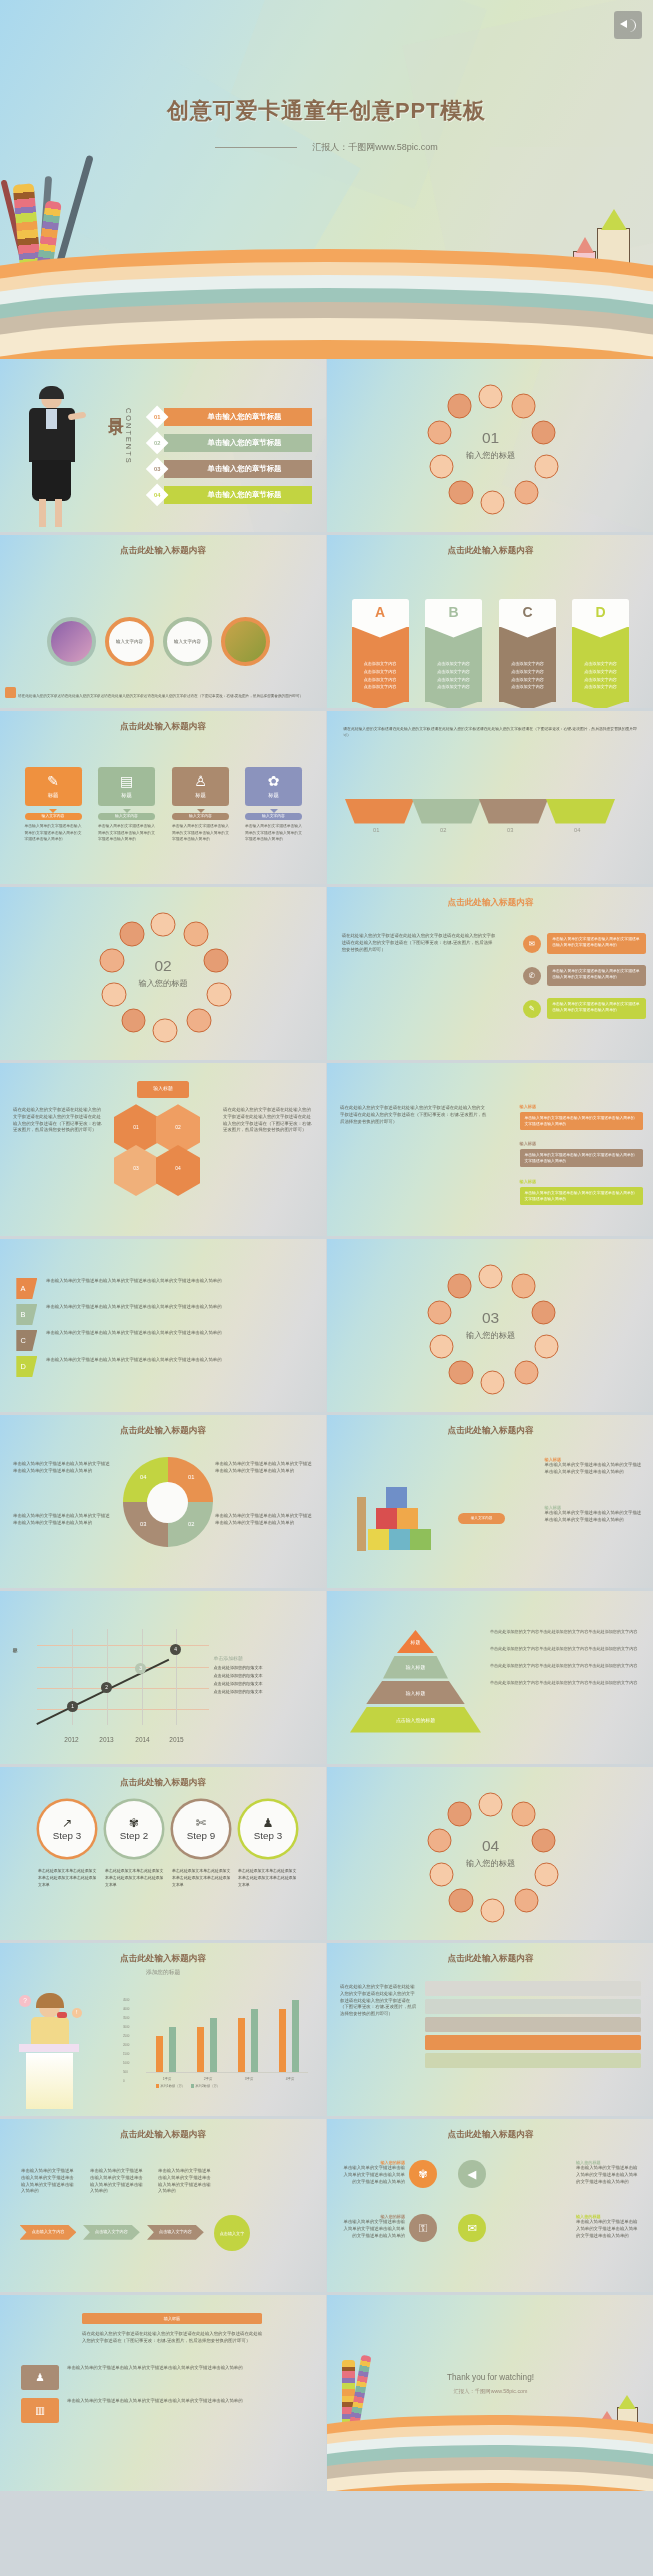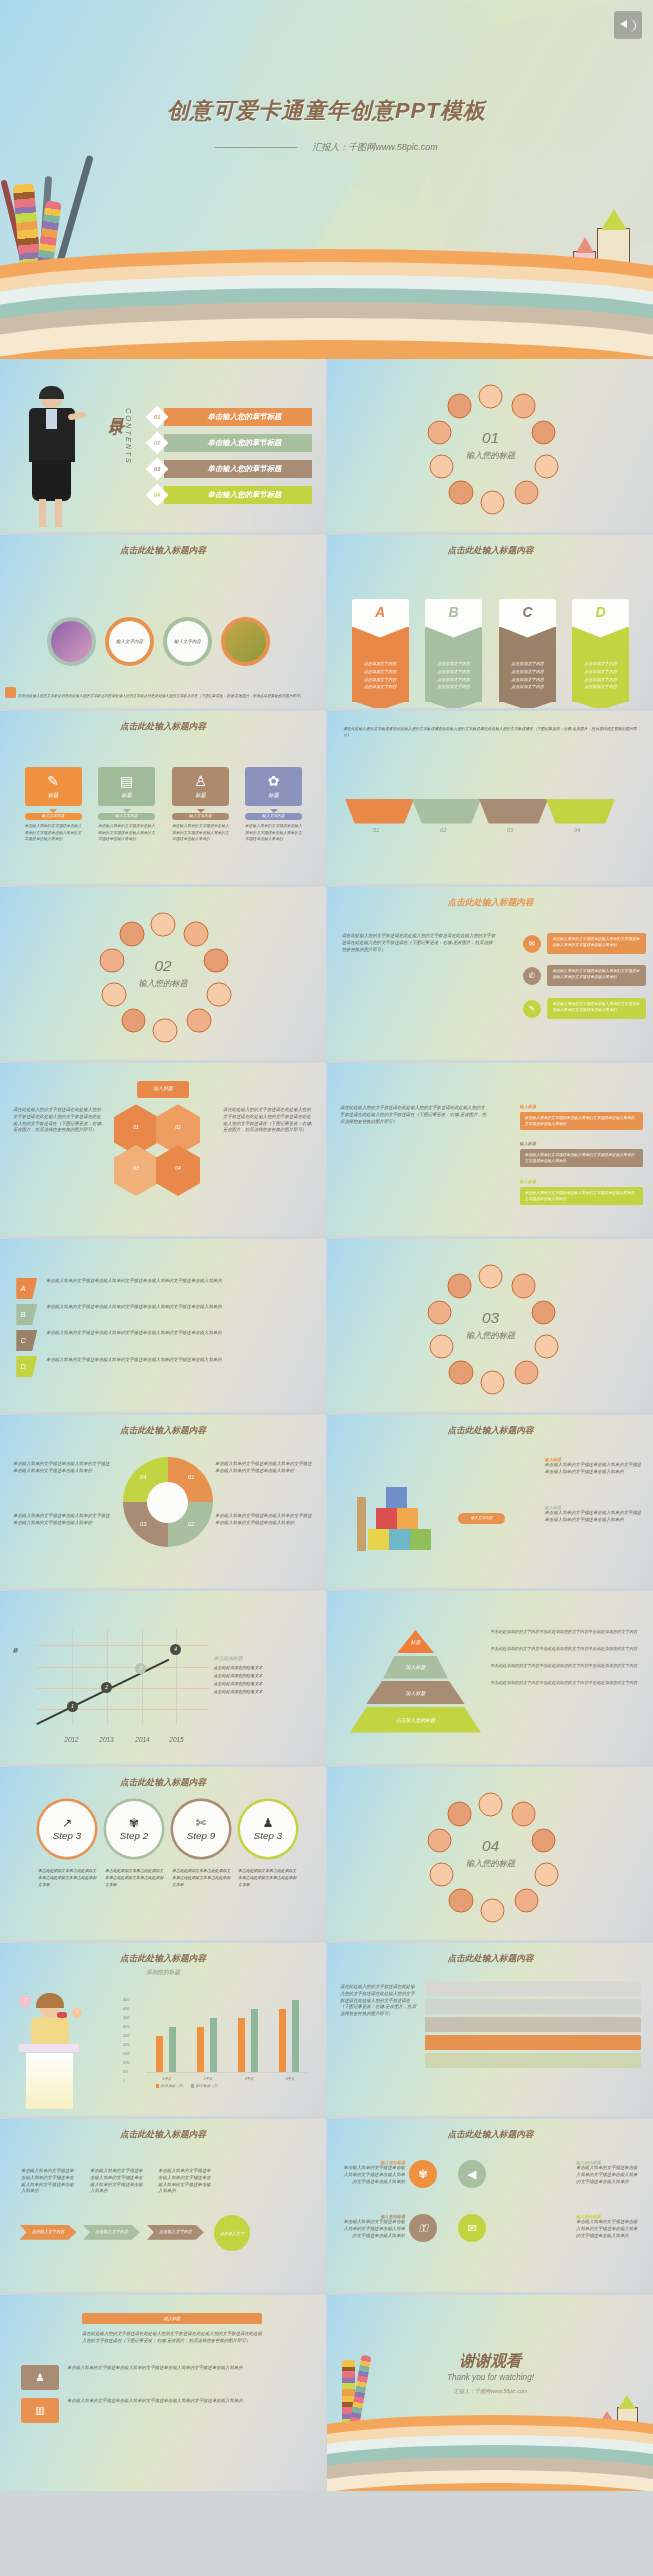--- a/index.html
+++ b/index.html
@@ -2,21 +2,21 @@
 <html style="font-size:13px"><head>
 <meta charset="utf-8">
 <style>
   * { box-sizing: border-box; margin:0; padding:0; }
   body {
     width: 653px; height: 2576px;
     font-family: "Liberation Sans", "DejaVu Sans", sans-serif;
     background: #cfd6da;
     overflow: hidden;
   }
-  .page { width:653px; position:relative;font-style:italic; }
+  .page { width:653px; position:relative; }
 
   
   .cover {
     width:653px; height:359px; position:relative; overflow:hidden;
     background:
       linear-gradient(120deg,#a9d8ee 0%, #bfe0e4 22%, #cfe6d6 42%, #d9e6c6 60%, #dfe3cf 78%, #dfe0dc 100%);
   }
   .poly { position:absolute; opacity:.30; }
   .sound-icon{
     position:absolute; right:11.4px; top:11.4px; width:28px; height:28px;
@@ -873,20 +873,19 @@
       </div>
       <div class="hill" style="height:82px;bottom:-16.3px;">
         <span style="bottom:51px;height:41px;background:#f4a65c;"></span>
         <span style="bottom:41px;height:41px;background:#f6d9b0;"></span>
         <span style="bottom:31px;height:41px;background:#e8f0ee;"></span>
         <span style="bottom:21px;height:41px;background:#9ec6bb;"></span>
         <span style="bottom:9.8px;height:41px;background:#cbbda8;"></span>
         <span style="bottom:-3.3px;height:41px;background:#f6e9cf;"></span>
         <span style="bottom:-16.3px;height:41px;background:#f2a65a;"></span>
       </div>
-      <div class="endtitle">谢谢观看</div>
       <div class="endsub">Thank you for watching!</div>
       <div class="endsub2">汇报人：千图网www.58pic.com</div>
     </div>
 
   </div>
 </div>
 
 
 </body></html>

